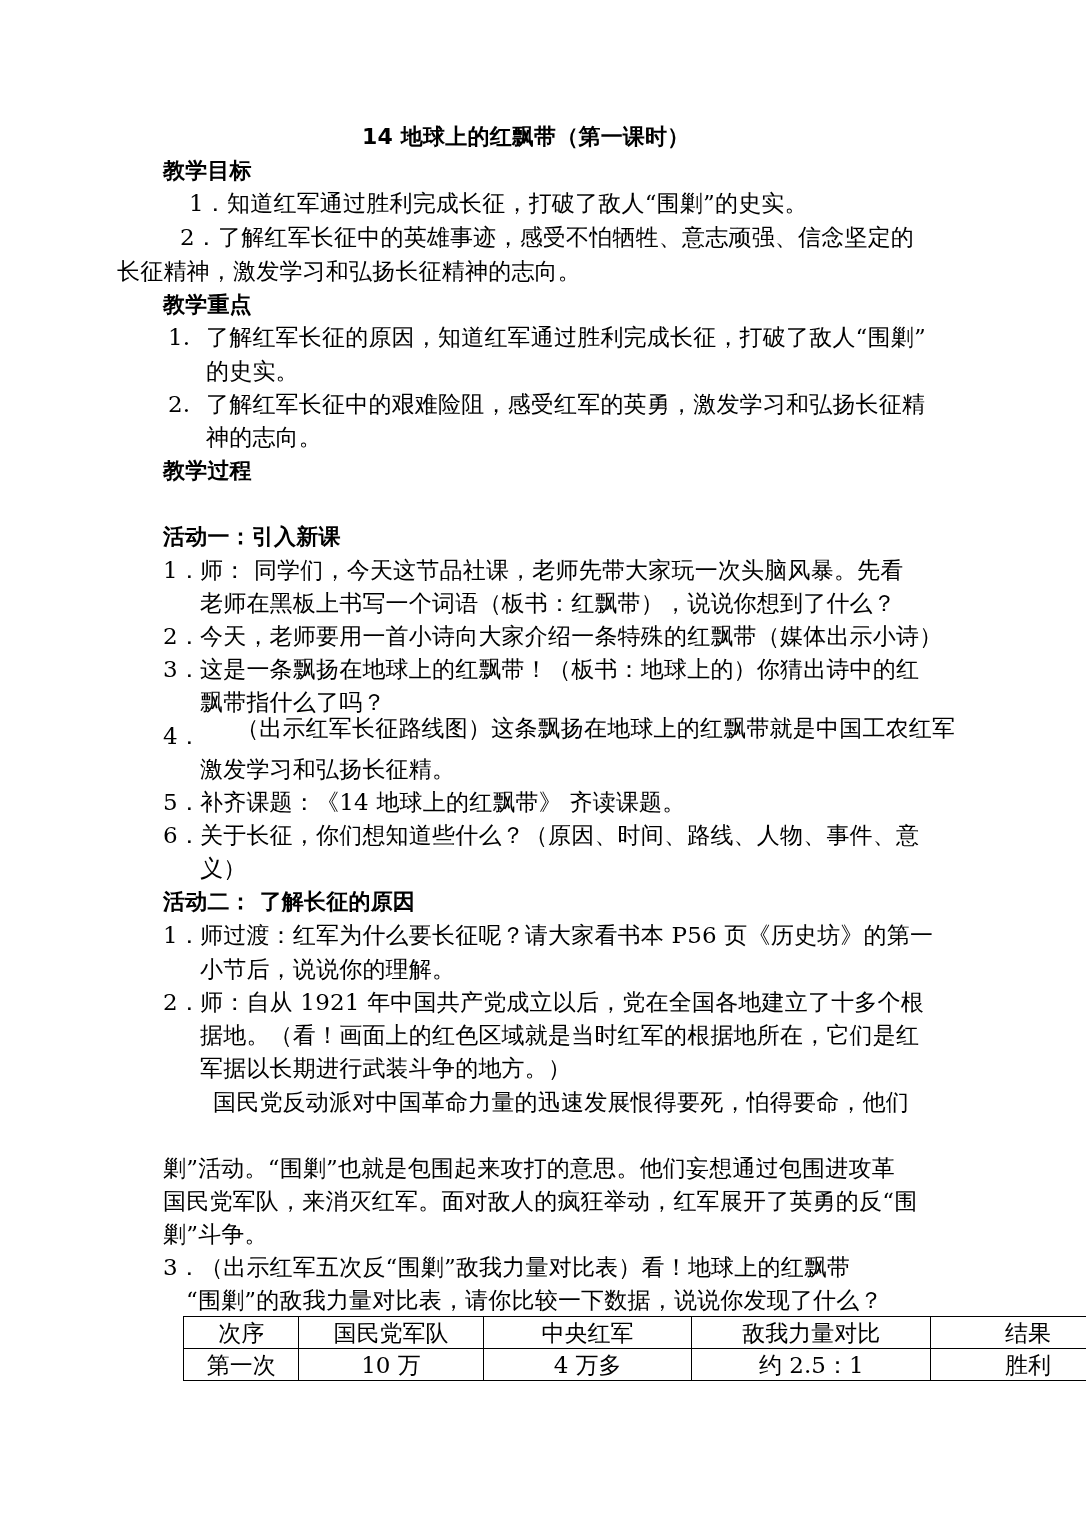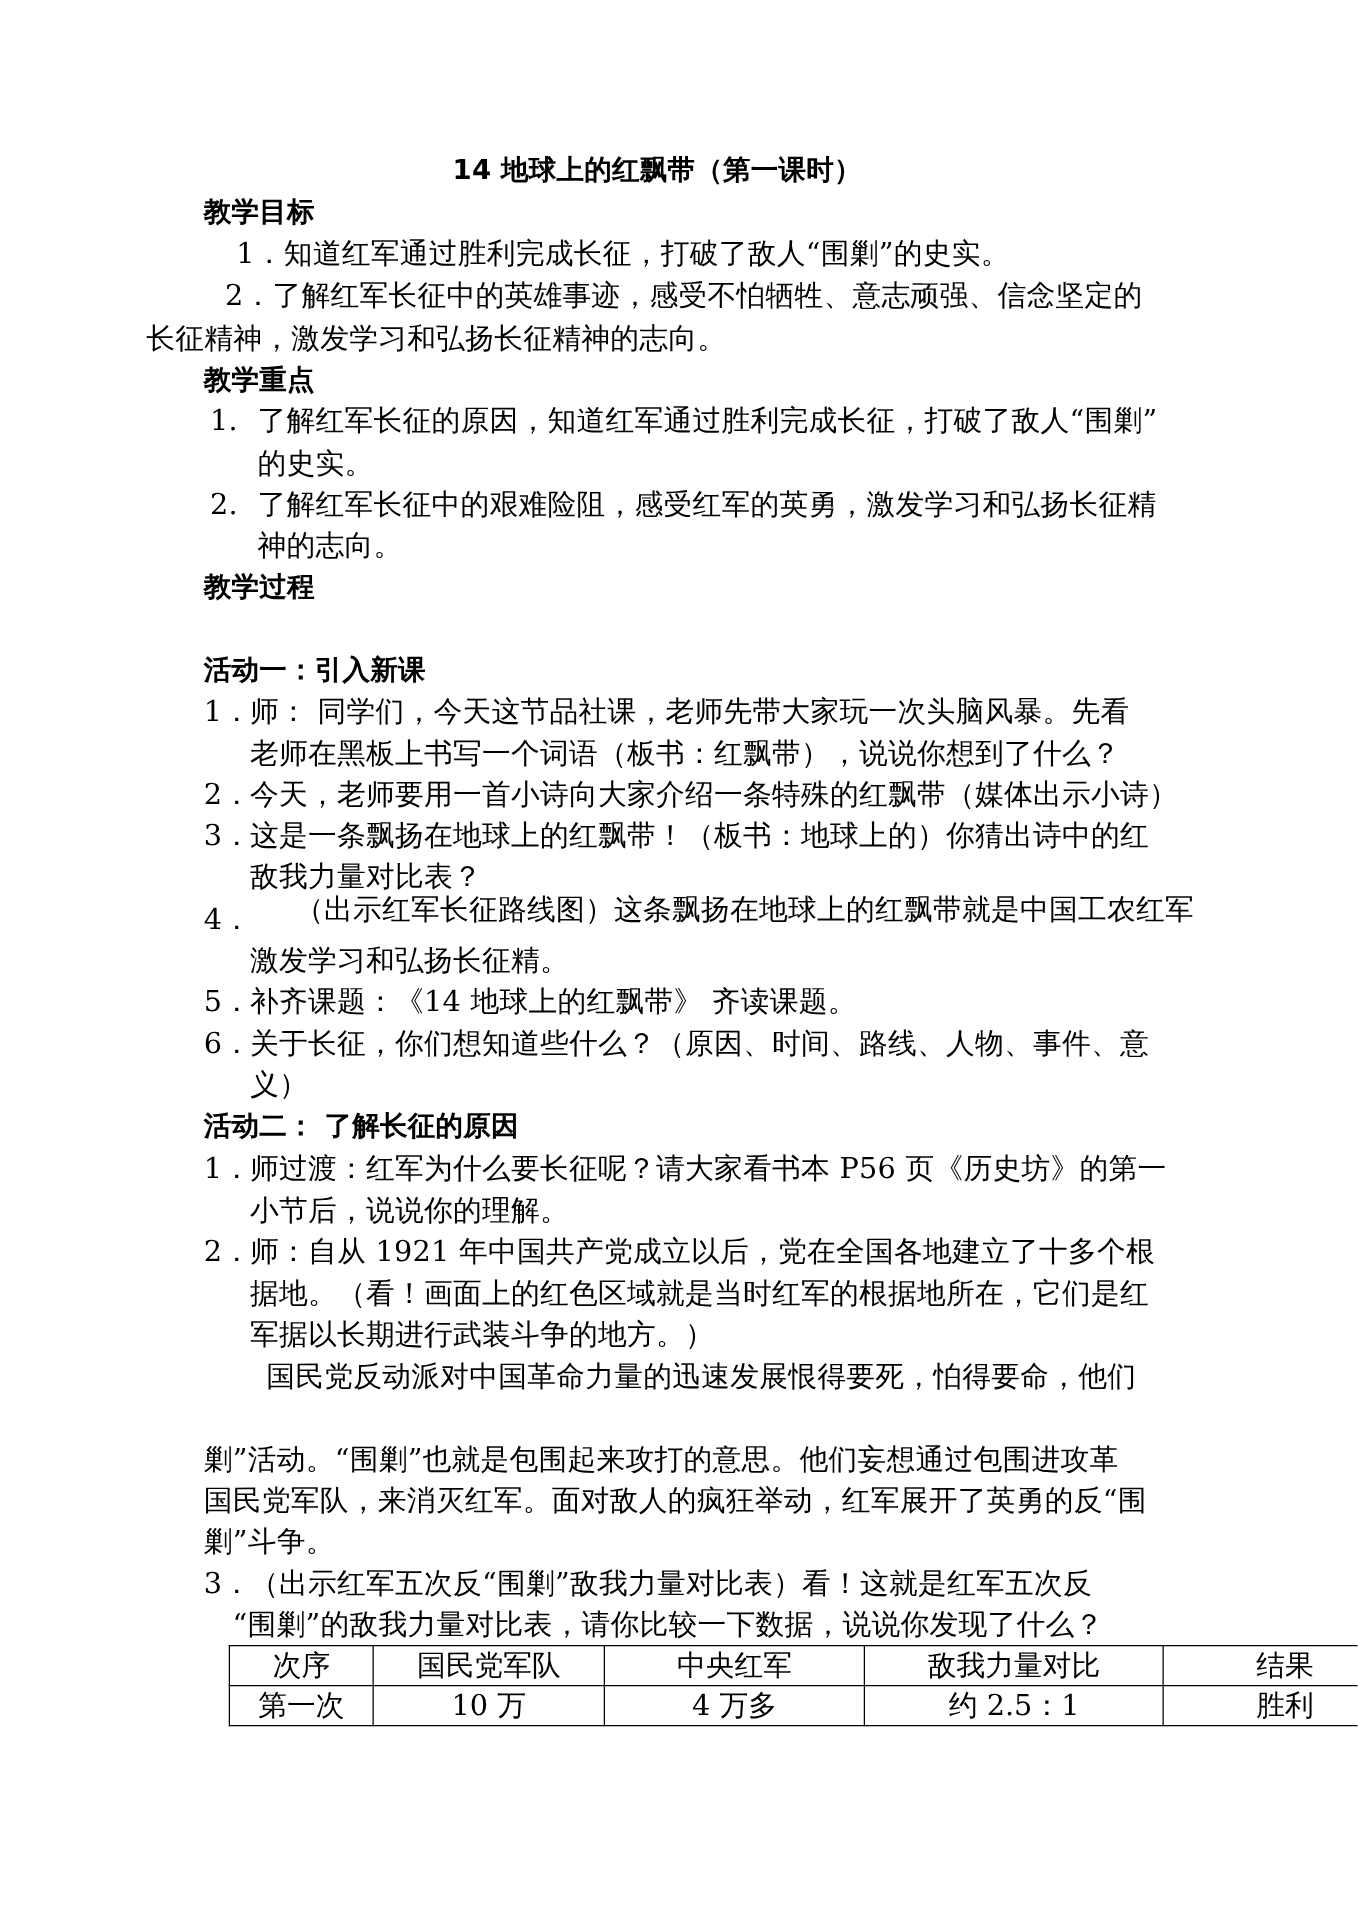--- a/index.html
+++ b/index.html
@@ -48,21 +48,21 @@
   <div class="line bold heading" style="left:163px; top:456px;">教学过程</div>
 
   <div class="line bold heading" style="left:163px; top:522px;">活动一：引入新课</div>
   <div class="line" style="left:163px; top:555px;">1．</div>
   <div class="line" style="left:200px; top:555px;">师：  同学们，今天这节品社课，老师先带大家玩一次头脑风暴。先看</div>
   <div class="line" style="left:200px; top:588px;">老师在黑板上书写一个词语（板书：红飘带），说说你想到了什么？</div>
   <div class="line" style="left:163px; top:621px;">2．</div>
   <div class="line" style="left:200px; top:621px;">今天，老师要用一首小诗向大家介绍一条特殊的红飘带（媒体出示小诗）</div>
   <div class="line" style="left:163px; top:654px;">3．</div>
   <div class="line" style="left:200px; top:654px;">这是一条飘扬在地球上的红飘带！（板书：地球上的）你猜出诗中的红</div>
-  <div class="line" style="left:200px; top:687px;">敌我力量对比表？</div>
+  <div class="line" style="left:200px; top:687px;">飘带指什么了吗？</div>
   <div class="line" style="left:163px; top:721px;">4．</div>
   <div class="line" style="left:200px; top:713px;margin-left:36px;">（出示红军长征路线图）这条飘扬在地球上的红飘带就是中国工农红军</div>
   <div class="line" style="left:200px; top:754px;">激发学习和弘扬长征精。</div>
   <div class="line" style="left:163px; top:787px;">5．</div>
   <div class="line" style="left:200px; top:787px;">补齐课题：《14  地球上的红飘带》  齐读课题。</div>
   <div class="line" style="left:163px; top:820px;">6．</div>
   <div class="line" style="left:200px; top:820px;">关于长征，你们想知道些什么？（原因、时间、路线、人物、事件、意</div>
   <div class="line" style="left:200px; top:853px;">义）</div>
 
   <div class="line bold heading" style="left:163px; top:887px;">活动二：  了解长征的原因</div>
@@ -73,21 +73,21 @@
   <div class="line" style="left:200px; top:987px;">师：自从 1921 年中国共产党成立以后，党在全国各地建立了十多个根</div>
   <div class="line" style="left:200px; top:1020px;">据地。（看！画面上的红色区域就是当时红军的根据地所在，它们是红</div>
   <div class="line" style="left:200px; top:1053px;">军据以长期进行武装斗争的地方。）</div>
 
   <div class="line" style="left:213px; top:1087px;">国民党反动派对中国革命力量的迅速发展恨得要死，怕得要命，他们</div>
   <div class="line" style="left:163px; top:1153px;">剿”活动。“围剿”也就是包围起来攻打的意思。他们妄想通过包围进攻革</div>
   <div class="line" style="left:163px; top:1186px;">国民党军队，来消灭红军。面对敌人的疯狂举动，红军展开了英勇的反“围</div>
   <div class="line" style="left:163px; top:1219px;">剿”斗争。</div>
 
   <div class="line" style="left:163px; top:1252px;">3．</div>
-  <div class="line" style="left:200px; top:1252px;">（出示红军五次反“围剿”敌我力量对比表）看！这就是红军五次反</div>
+  <div class="line" style="left:200px; top:1252px;">（出示红军五次反“围剿”敌我力量对比表）看！地球上的红飘带</div>
   <div class="line" style="left:186px; top:1285px;">“围剿”的敌我力量对比表，请你比较一下数据，说说你发现了什么？</div>
 
   <table class="cmp">
     <colgroup>
       <col style="width:100px">
         <col style="width:160px">
         <col style="width:181px">
         <col style="width:207px">
         <col style="width:169px">
     </colgroup>

